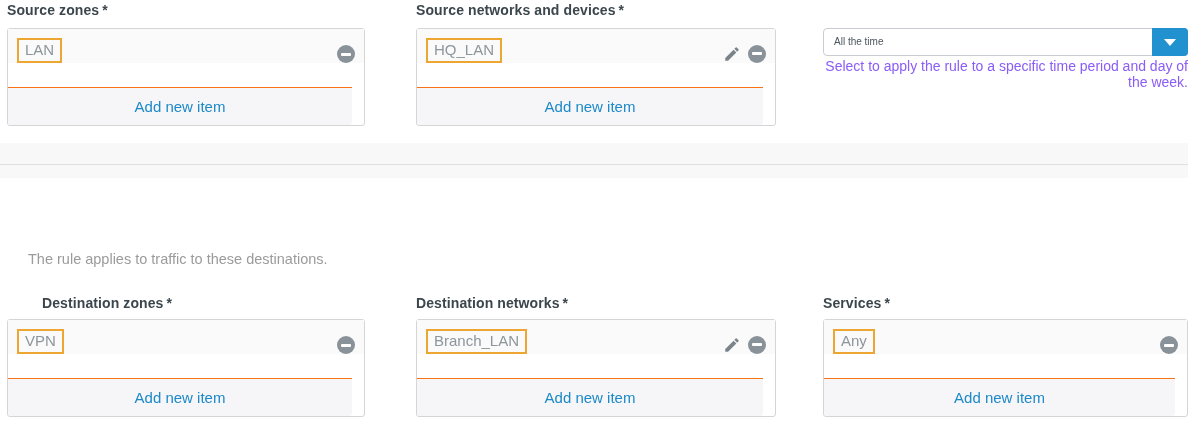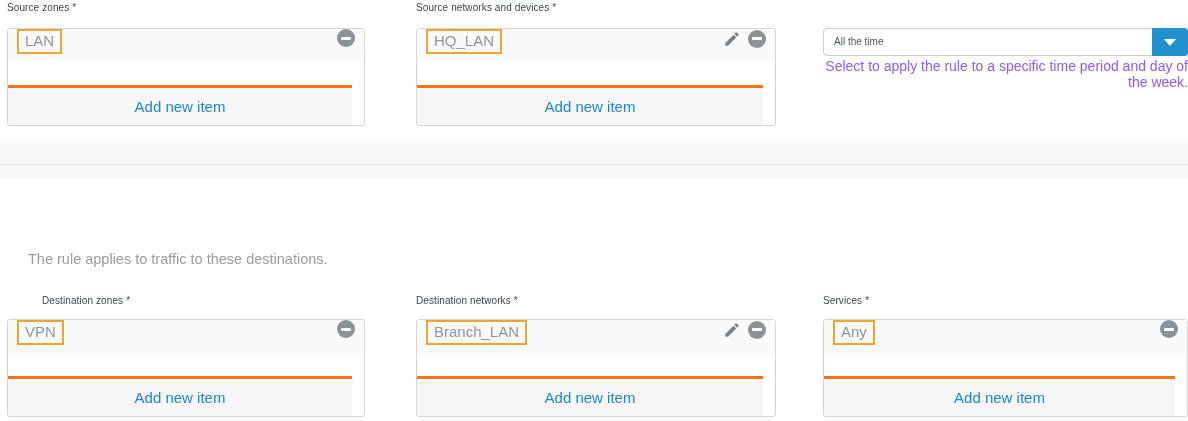--- a/index.html
+++ b/index.html
@@ -1,30 +1,30 @@
 <!DOCTYPE html>
 <html><head>
 <meta charset="utf-8">
 <style>
   html,body{margin:0;padding:0;background:#ffffff;}
   body{font-family:"Liberation Sans","DejaVu Sans",sans-serif;}
   .page{position:relative;width:1188px;height:421px;background:#ffffff;overflow:hidden;}
 
-  .field-label{position:absolute;font-size:10px;font-weight:normal;color:#3b464d;letter-spacing:.1px;}
+  .field-label{position:absolute;font-size:14px;font-weight:bold;color:#3b464d;letter-spacing:.1px;}
   .req{margin-left:3px;color:#3b464d;}
 
   .listbox{position:absolute;height:98px;background:#ffffff;border:1px solid #d5d5d8;border-radius:3px;box-sizing:border-box;}
-  .item-row{height:34px;background:#fafafa;display:flex;align-items:flex-start;padding:0 9px;box-sizing:border-box;}
+  .item-row{height:34px;background:#fafafa;display:flex;align-items:flex-end;padding:0 9px;box-sizing:border-box;}
   .chip{display:inline-block;border:2px solid #eda632;padding:1px 6px 2px 6px;font-size:15px;color:#8d969d;background:transparent;line-height:18px;}
   .row-icons{margin-left:auto;display:flex;align-items:center;gap:7px;}
   .minus-btn{width:18px;height:18px;border-radius:50%;background:#8a9299;position:relative;cursor:pointer;flex:0 0 auto;}
   .minus-btn::after{content:"";position:absolute;left:4px;top:7.5px;width:10px;height:3px;background:#ffffff;border-radius:1px;}
   .pencil-btn{width:19px;height:19px;cursor:pointer;display:flex;align-items:center;justify-content:center;}
   .pencil-btn svg{width:18px;height:18px;fill:#7b848b;}
-  .add-row{position:absolute;left:0;right:12px;bottom:0;height:37px;background:#f6f6f8;border-top:3px solid #f97316;display:flex;align-items:center;justify-content:center;font-size:15px;color:#1c89c8;cursor:pointer;border-radius:0 0 3px 3px;}
+  .add-row{position:absolute;left:0;right:12px;bottom:0;height:37px;background:#f6f6f8;border-top:1px solid #f97316;display:flex;align-items:center;justify-content:center;font-size:15px;color:#1c89c8;cursor:pointer;border-radius:0 0 3px 3px;}
 
   .dropdown{position:absolute;left:823px;top:28px;width:365px;height:28px;border:1px solid #c9cdd1;border-radius:4px;background:#ffffff;box-sizing:border-box;cursor:pointer;}
   .dropdown-value{position:absolute;left:10px;top:0;line-height:26px;font-size:10px;color:#4b555c;}
   .dropdown-btn{position:absolute;right:-1px;top:-1px;width:36px;height:28px;background:#2191d0;border-radius:0 4px 4px 0;display:flex;align-items:center;justify-content:center;}
   .chevron-down{width:0;height:0;border-left:6px solid transparent;border-right:6px solid transparent;border-top:7px solid #ffffff;}
   .helper{position:absolute;left:823px;top:59px;width:365px;text-align:right;font-size:14px;line-height:15.5px;color:#8b5cf6;}
 
   .divider-band{position:absolute;left:0;top:143px;width:1188px;height:35px;background:#f8f8f9;}
   .divider-line{position:absolute;left:0;top:21px;width:100%;height:1px;background:#e1e1e4;}
 

